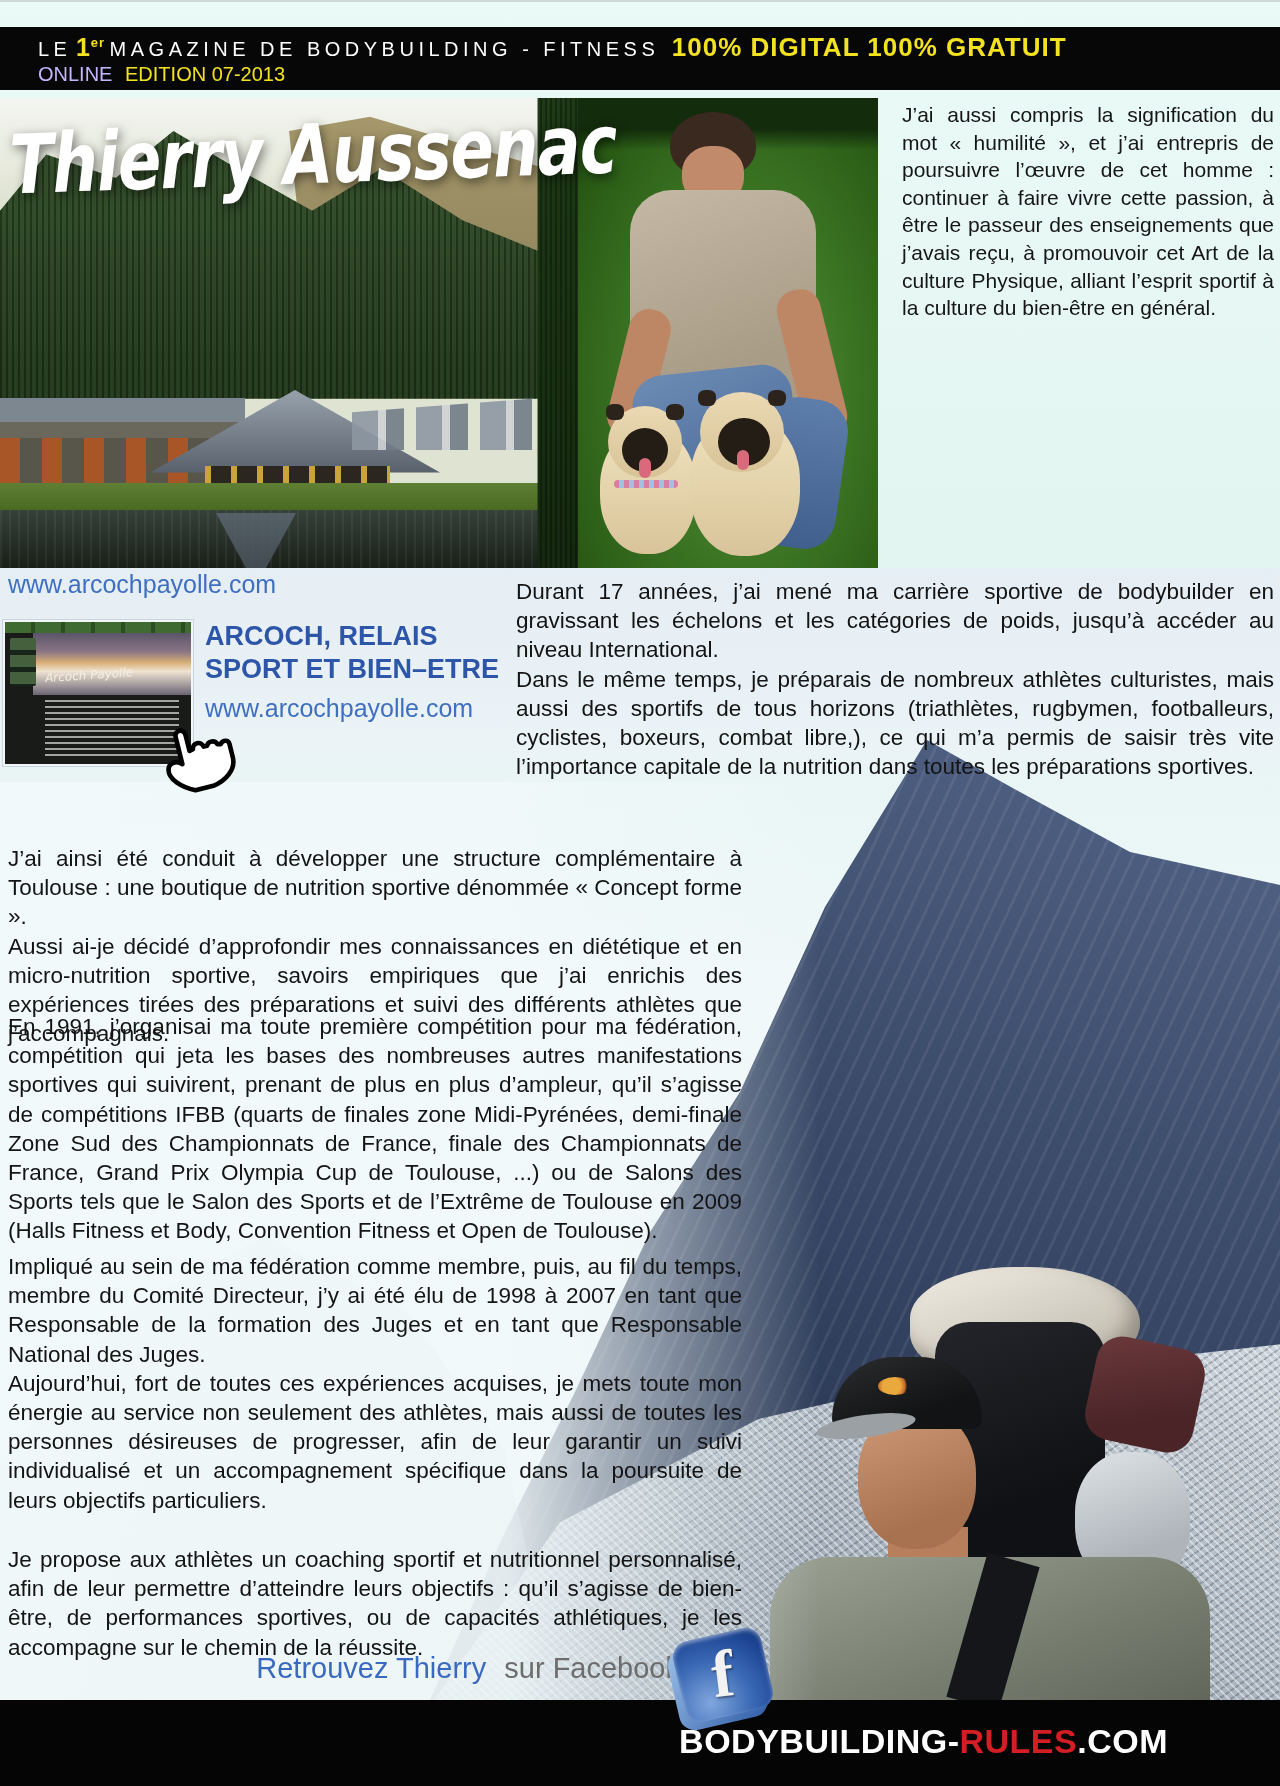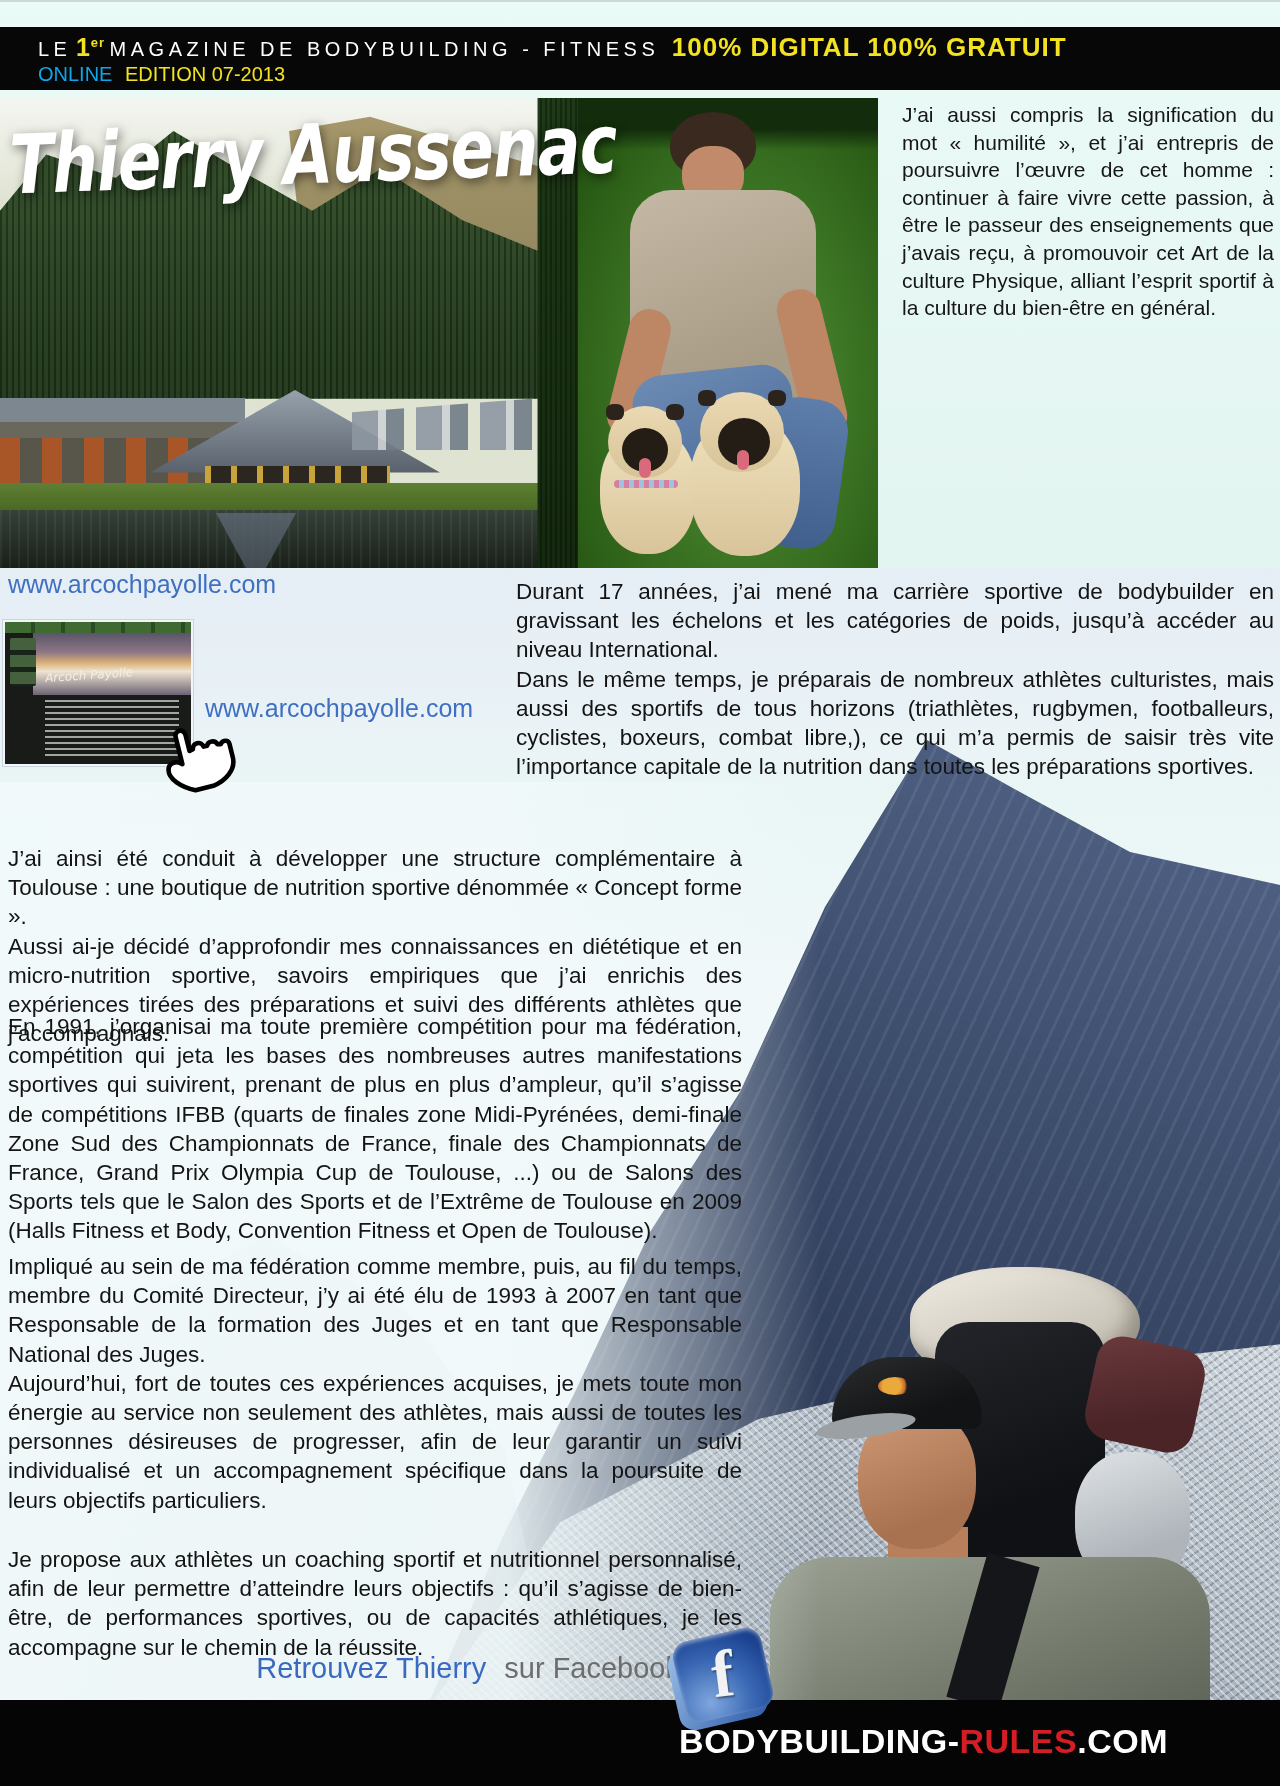--- a/index.html
+++ b/index.html
@@ -7,21 +7,21 @@
         background:linear-gradient(180deg,#eafaf7 0%,#e3f5f1 30%,#e6f6f3 100%);
         font-family:"Liberation Sans",sans-serif;color:#151515;}
   
   .masthead{position:absolute;left:0;top:25px;width:1280px;height:63px;background:#070707;z-index:6;}
   .m-line1{position:absolute;left:38px;top:5px;white-space:nowrap;}
   .m-le,.m-rest{color:#fff;font-size:20px;letter-spacing:4.5px;}
   .m-num{color:#f3e222;font-weight:700;font-size:25px;letter-spacing:1px;}
   .m-num sup{font-size:13px;}
   .m-digital{color:#f3e222;font-weight:800;font-size:26px;letter-spacing:1px;margin-left:8px;}
   .m-line2{position:absolute;left:38px;top:36px;font-size:20px;white-space:nowrap;}
-  .m-online{color:#0ea5e9;}
+  .m-online{color:#c4b5fd;}
   .m-edition{color:#f3e222;margin-left:7px;}
   
   .photo-left{position:absolute;left:0;top:96px;width:578px;height:470px;overflow:hidden;z-index:1;background:#eef1ea;}
   .pl-sky{position:absolute;inset:0;background:linear-gradient(180deg,#f3f5f0 0%,#e6e9db 16%,#dfe3d2 22%);}
   .pl-ridge{position:absolute;left:0;top:0;width:100%;height:100%;
       clip-path:polygon(50% 7%,64% 4%,100% 17%,100% 42%,52% 30%);
       background:linear-gradient(180deg,#a89a6c,#7f7554 70%);}
   .pl-forest{position:absolute;left:0;top:0;width:100%;height:100%;
       clip-path:polygon(0 24%,8% 12%,20% 17%,30% 7%,41% 15%,54% 24%,66% 15%,80% 26%,100% 36%,100% 64%,0 64%);
       background:repeating-linear-gradient(90deg,rgba(0,0,0,.25) 0 2px,rgba(255,255,255,.03) 2px 6px),
@@ -253,36 +253,37 @@
   </section>
 
   <a class="arcoch-top-link" href="#">www.arcochpayolle.com</a>
   <div class="thumb">
     <div class="th-pano"></div>
     <div class="th-nav"></div>
     <div class="th-btns"></div>
     <div class="th-script">Arcoch Payolle</div>
     <div class="th-text"></div>
   </div>
+  <div class="arcoch-title">ARCOCH, RELAIS SPORT ET BIEN–ETRE</div>
   <a class="arcoch-link" href="#">www.arcochpayolle.com</a>
   <span class="hand">
     <svg viewBox="0 0 100 100" xmlns="http://www.w3.org/2000/svg">
       <path d="M36 95 C22 88 10 76 13 66 C15 59 24 58 29 64 L29 34 C29 26 40 26 40 34 L40 52 L44 51 C45 44 55 44 56 51 L60 51 C62 46 70 47 71 52 L75 53 C77 49 84 50 84 55 L84 70 C84 84 70 93 56 95 Z" fill="#ffffff" stroke="#000000" stroke-width="5" stroke-linejoin="round"></path>
     </svg>
   </span>
 
   <section class="bodyblock bb1">
     <p>J’ai ainsi été conduit à développer une structure complémentaire à Toulouse : une boutique de nutrition sportive dénommée « Concept forme ».</p>
     <p>Aussi ai-je décidé d’approfondir mes connaissances en diététique et en micro-nutrition sportive, savoirs empiriques que j’ai enrichis des expériences tirées des préparations et suivi des différents athlètes que j’accompagnais.</p>
   </section>
   <section class="bodyblock bb2">
     <p>En 1991, j’organisai ma toute première compétition pour ma fédération, compétition qui jeta les bases des nombreuses autres manifestations sportives qui suivirent, prenant de plus en plus d’ampleur, qu’il s’agisse de compétitions IFBB (quarts de finales zone Midi-Pyrénées, demi-finale Zone Sud des Championnats de France, finale des Championnats de France, Grand Prix Olympia Cup de Toulouse, ...) ou de Salons des Sports tels que le Salon des Sports et de l’Extrême de Toulouse en 2009 (Halls Fitness et Body, Convention Fitness et Open de Toulouse).</p>
   </section>
   <section class="bodyblock bb3">
-    <p>Impliqué au sein de ma fédération comme membre, puis, au fil du temps, membre du Comité Directeur, j’y ai été élu de 1993 à 2007 en tant que Responsable de la formation des Juges et en tant que Responsable National des Juges.</p>
+    <p>Impliqué au sein de ma fédération comme membre, puis, au fil du temps, membre du Comité Directeur, j’y ai été élu de 1998 à 2007 en tant que Responsable de la formation des Juges et en tant que Responsable National des Juges.</p>
     <p>Aujourd’hui, fort de toutes ces expériences acquises, je mets toute mon énergie au service non seulement des athlètes, mais aussi de toutes les personnes désireuses de progresser, afin de leur garantir un suivi individualisé et un accompagnement spécifique dans la poursuite de leurs objectifs particuliers.</p>
   </section>
   <section class="bodyblock bb4">
     <p>Je propose aux athlètes un coaching sportif et nutritionnel personnalisé, afin de leur permettre d’atteindre leurs objectifs : qu’il s’agisse de bien-être, de performances sportives, ou de capacités athlétiques, je les accompagne sur le chemin de la réussite.</p>
   </section>
 
   <div class="fbrow">
     <a class="fb-blue" href="#">Retrouvez Thierry</a>
     <span class="fb-gray">sur Facebook</span>
   </div>

